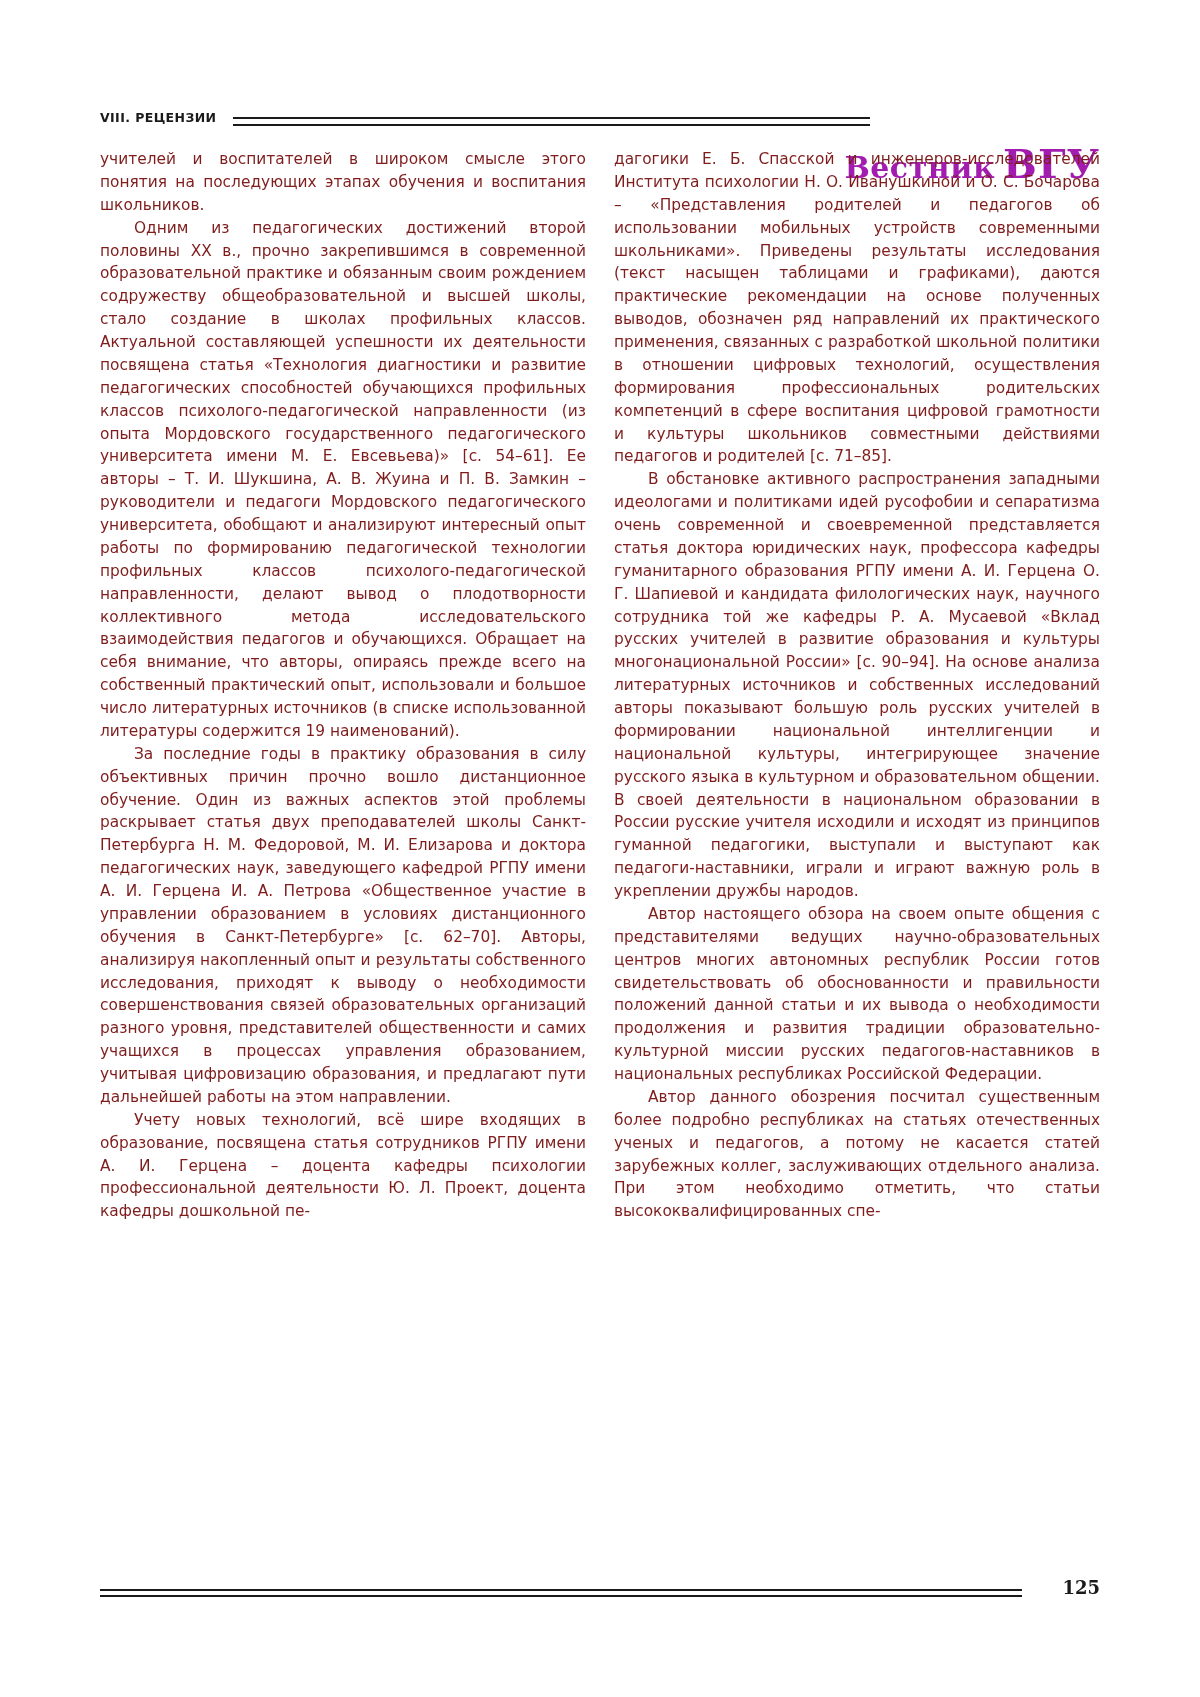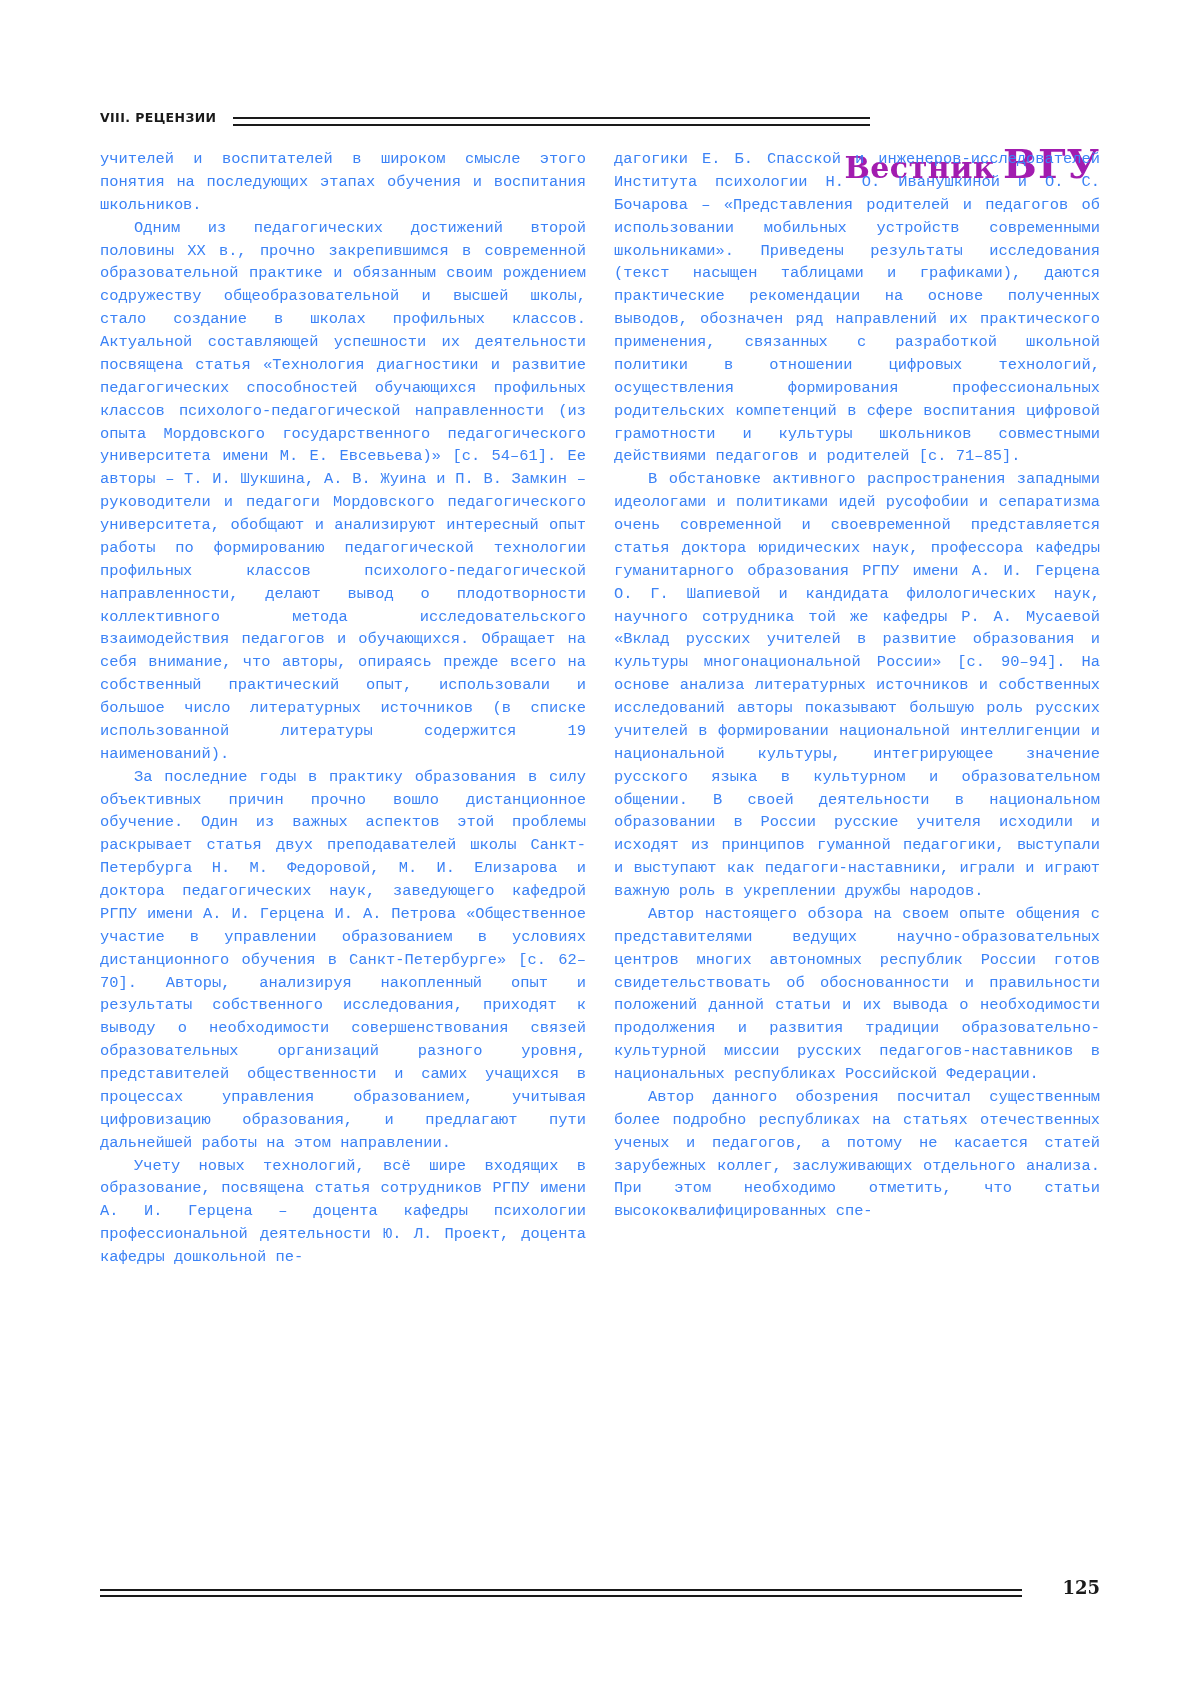--- a/index.html
+++ b/index.html
@@ -73,22 +73,21 @@
   .col {
     width: 486px;
   }
   p.para {
     margin: 0;
     font-size: 15.4px;
     line-height: 1.485;
     text-align: justify;
     text-justify: inter-word;
     hyphens: manual;
-    color: #3b82f6;
-    font-family: Liberation Mono, monospace;
+    color: #7f1d1d;
   }
   p.indent {
     text-indent: 34px;
   }
   .footer {
     position: absolute;
     left: 100px;
     right: 100px;
     bottom: 90px;
     height: 30px;

